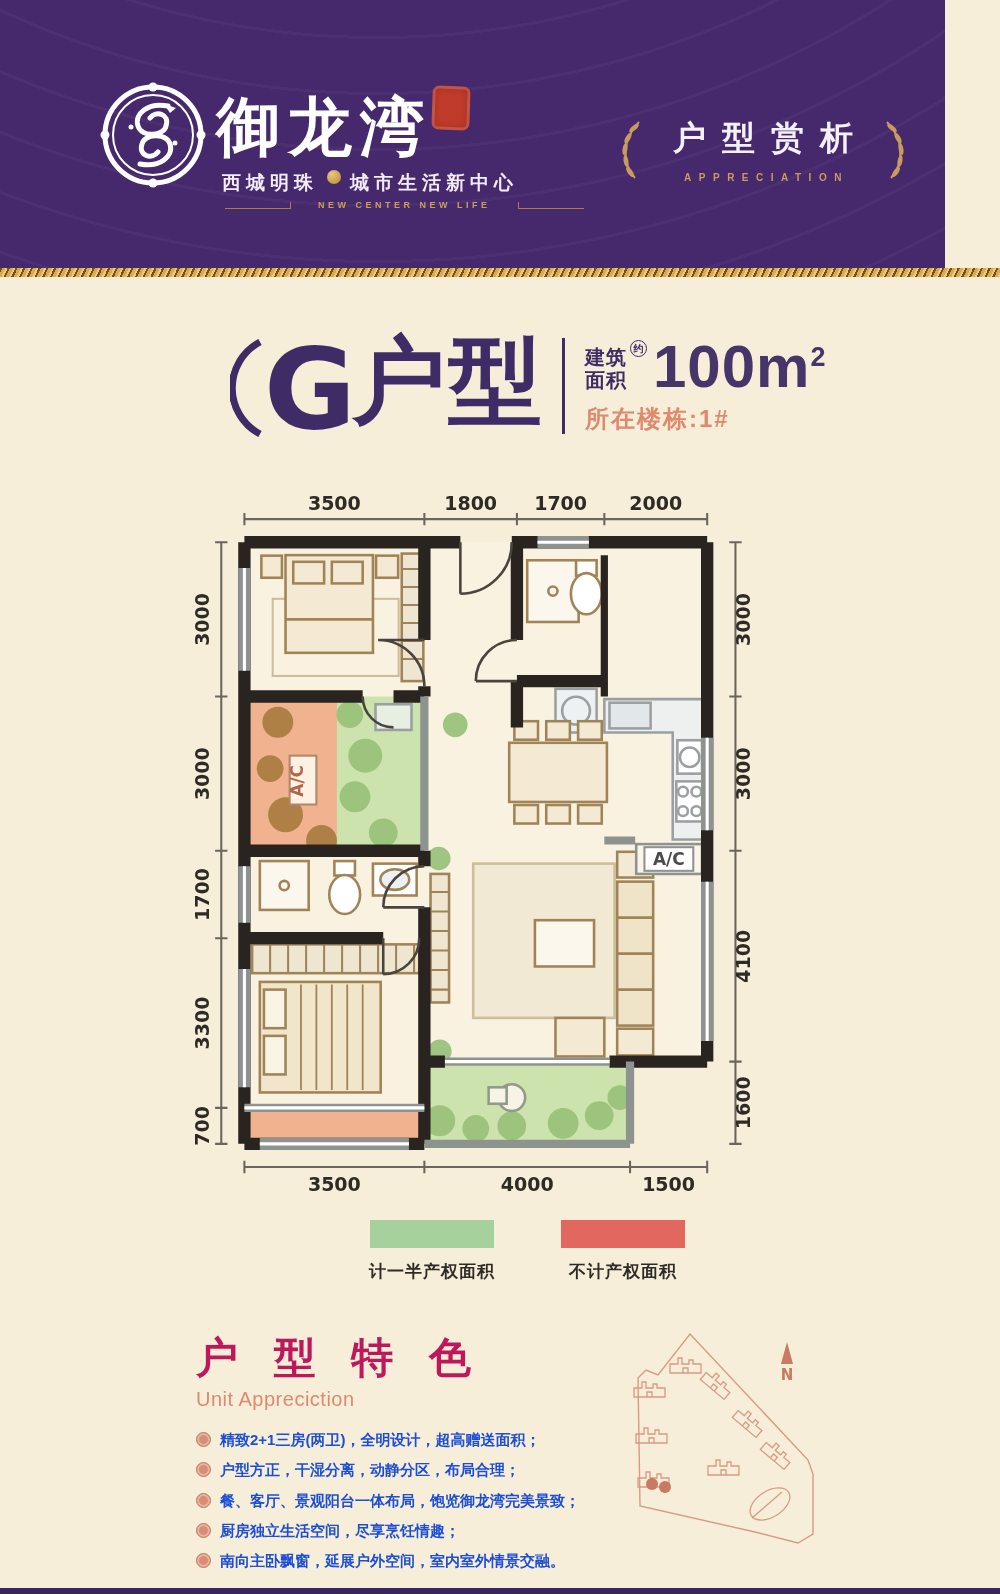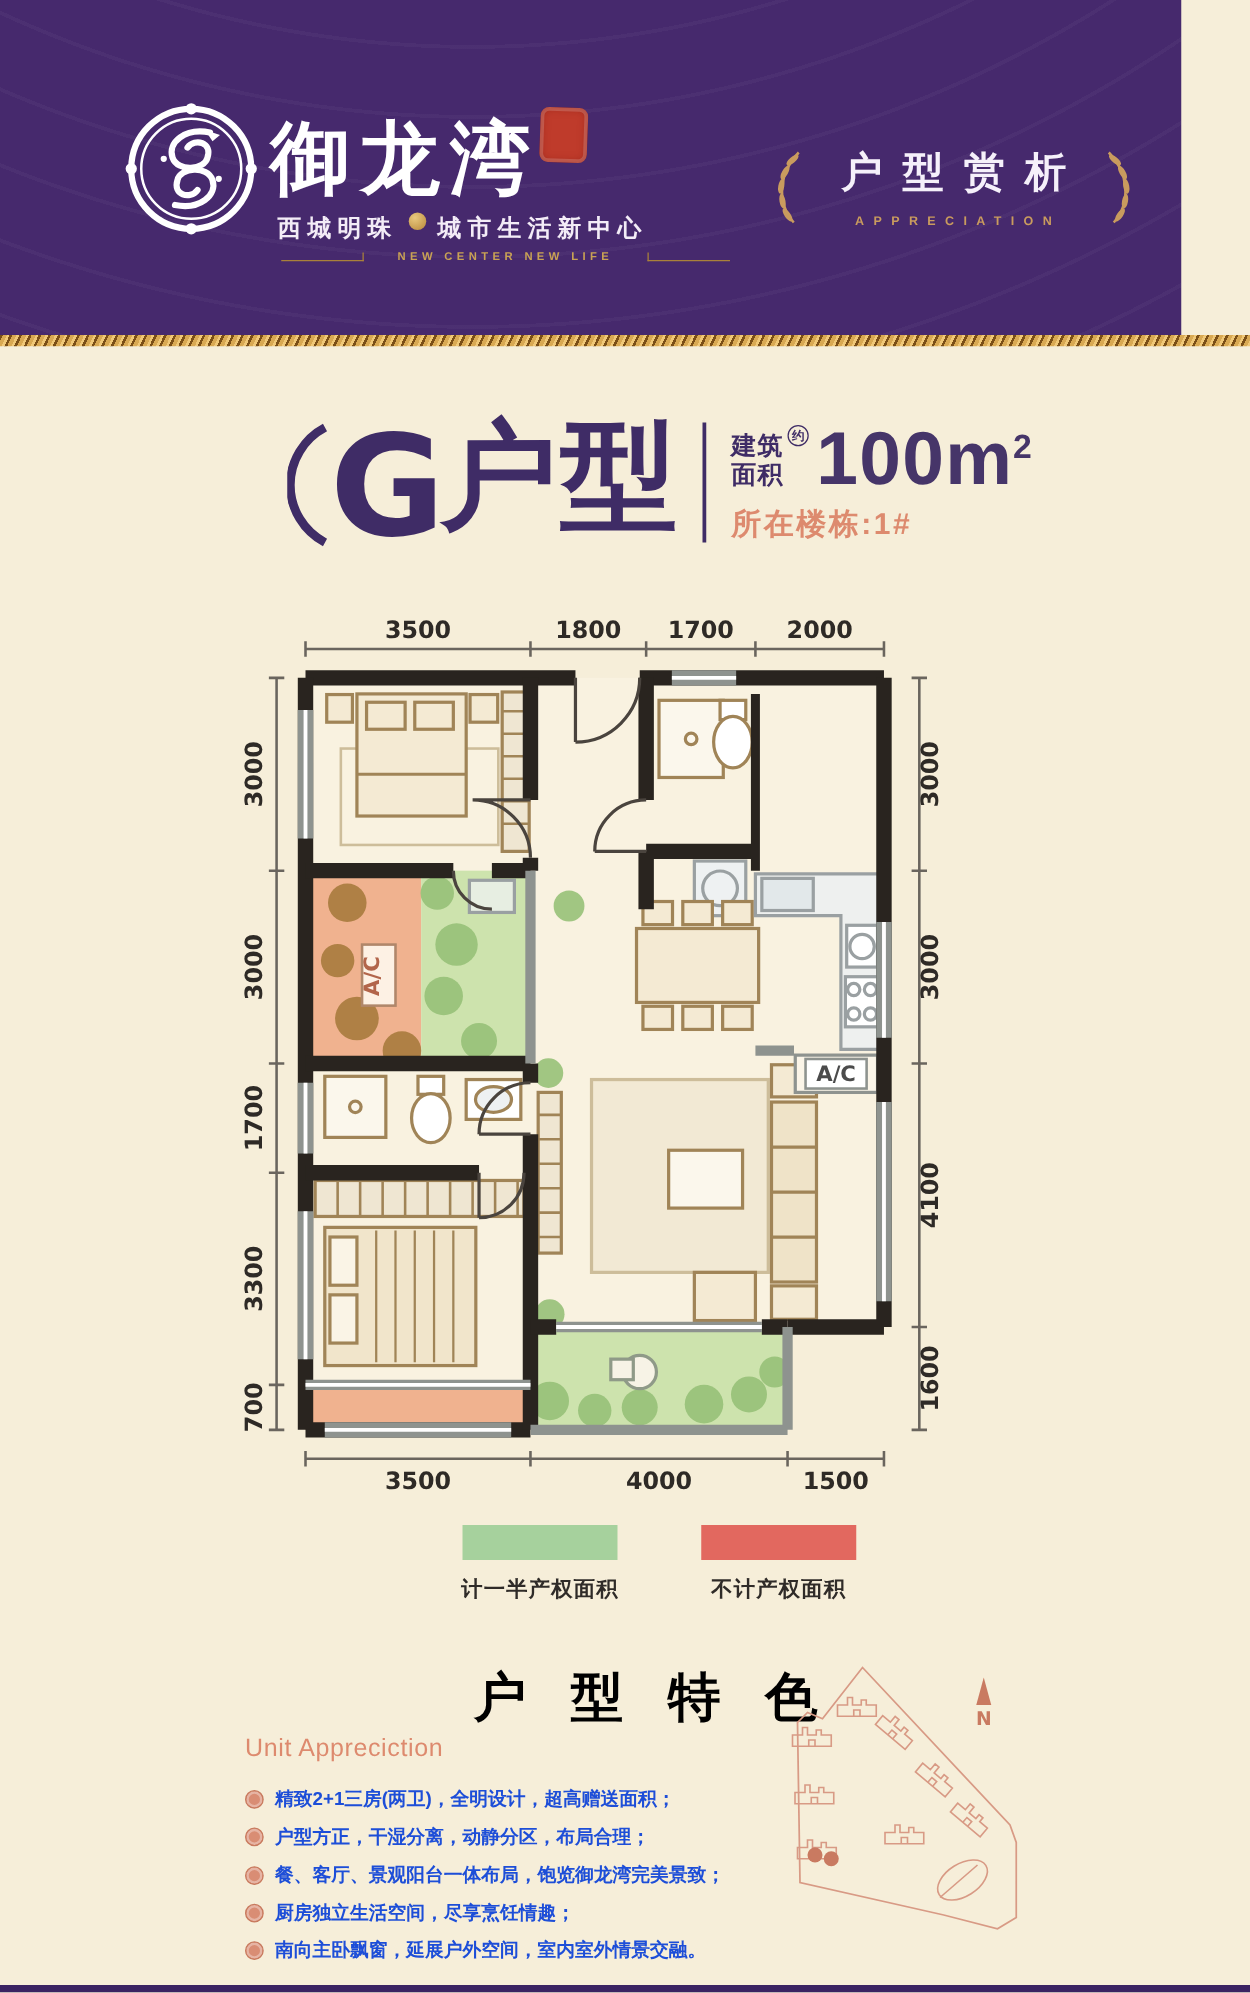--- a/index.html
+++ b/index.html
@@ -68,21 +68,21 @@
   .plan-svg { position:absolute; left:180px; top:478px; }
   
   .legend { position:absolute; left:0; top:1220px; width:1000px; display:flex; justify-content:center; gap:66px;margin-left:27px; }
   .legend-item { display:flex; flex-direction:column; align-items:center; }
   .swatch { width:124px; height:28px; }
   .swatch-green { background:#a6d19d; }
   .swatch-red { background:#e2685f; }
   .legend-label { margin-top:12px; font-size:17px; font-weight:bold; color:#2f2b28; letter-spacing:1px; }
   
   .features { position:absolute; left:196px; top:1330px; width:470px; }
-  .features-title { font-size:42px; font-weight:900; color:#000000; letter-spacing:12px;text-align:right; }
+  .features-title { font-size:42px; font-weight:900; color:#be185d; letter-spacing:12px; }
   .features-sub { font-size:20px; color:#dd8a6e; margin-top:2px; letter-spacing:0.5px; }
   .features-list { list-style:none; margin-top:20px; }
   .features-list li { display:flex; align-items:flex-start; gap:9px; margin-bottom:13px; }
   .bullet-seal {
     flex-shrink:0; width:15px; height:15px; border-radius:50%; margin-top:1px;
     background:#d98d74; border:1px solid #c87a5e;
     box-shadow:inset 0 0 0 2px rgba(255,255,255,0.35);
   }
   .feature-text { font-size:15px; font-weight:bold; color:#1d4ed8; line-height:1.15; }
   

